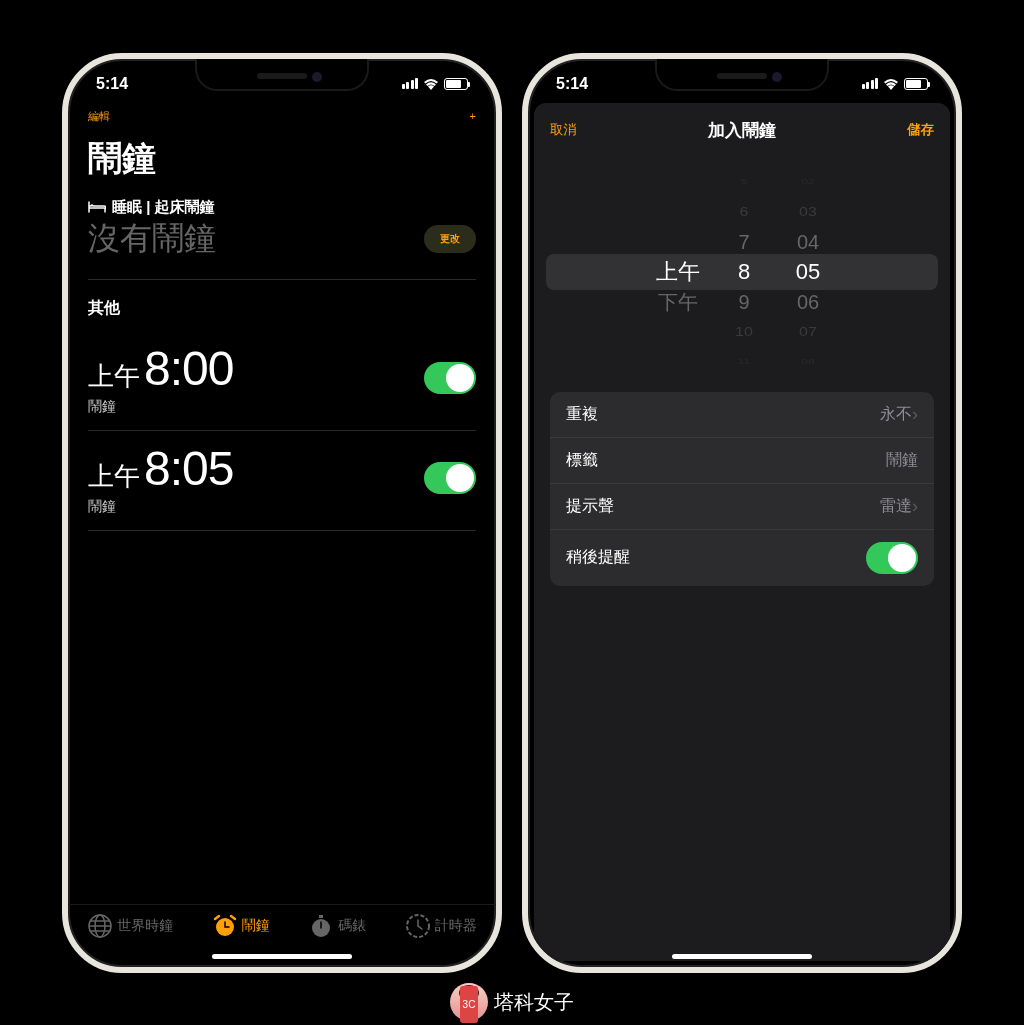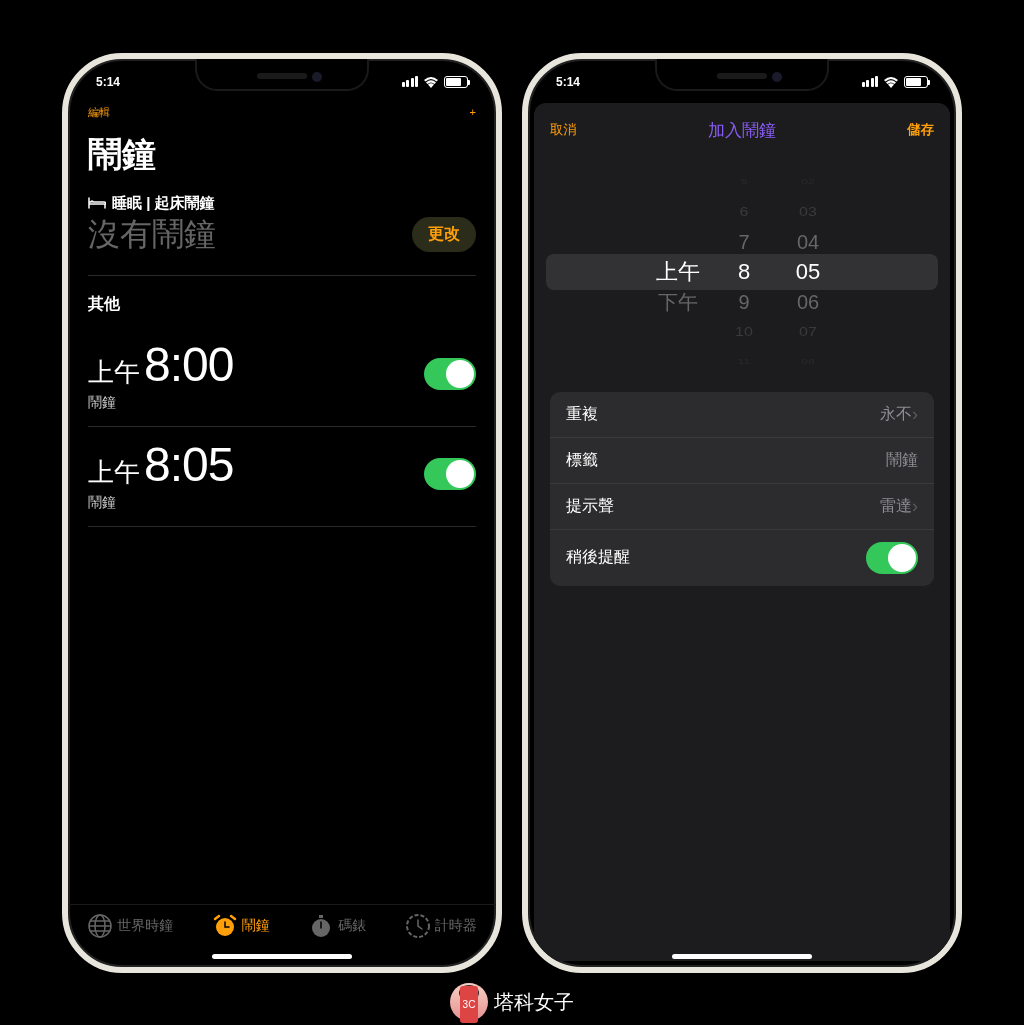--- a/index.html
+++ b/index.html
@@ -58,21 +58,21 @@
     position: absolute;
     inset: 0;
     display: flex;
     flex-direction: column;
     color: #fff;
   }
   .status-bar {
     display: flex;
     justify-content: space-between;
     padding: 16px 28px 0;
-    font-size: 12px;
+    font-size: 16px;
     font-weight: 600;
     z-index: 40;
   }
   .status-right { display: flex; gap: 5px; align-items: center; }
   .signal-bars { display: flex; gap: 1.5px; align-items: flex-end; }
   .signal-bars span { width: 3px; background: #fff; border-radius: 1px; }
   .signal-bars span:nth-child(1){height:5px} .signal-bars span:nth-child(2){height:7px}
   .signal-bars span:nth-child(3){height:9px} .signal-bars span:nth-child(4){height:11px}
   .wifi-icon { width: 16px; height: 12px; }
   .battery { width: 24px; height: 12px; border: 1px solid #fff; border-radius: 3px; position: relative; padding: 1px; }
@@ -83,21 +83,21 @@
   .navbar { display:flex; justify-content:space-between; align-items:center; padding: 8px 0; }
   .orange { color: #ff9f0a; }
   .navbar button { background:none; border:none; font-size:11px; }
   .plus-icon { font-size: 26px; font-weight: 300; }
   .big-title { font-size: 34px; font-weight: 700; margin: 4px 0 16px; }
 
   .section-header { display:flex; align-items:center; gap:6px; font-size:15px; font-weight:600; }
   .bed-icon { width:18px; height:12px; }
   .no-alarm-row { display:flex; justify-content:space-between; align-items:center; border-bottom:1px solid #2a2a2a; padding-bottom:18px; margin-bottom:18px; }
   .no-alarm { font-size: 32px; color: #666; font-weight:300; }
-  .change-btn { background:#2c2c1a; color:#ff9f0a; border:none; border-radius:30px; padding:7px 16px; font-size:16px; font-weight:600; }
+  .change-btn { background:#2c2c1a; color:#ff9f0a; border:none; border-radius:30px; padding:7px 16px; font-size:10px; font-weight:600; }
 
   .other-label { font-size:16px; font-weight:600; margin-bottom:12px; }
   .alarm-item { border-bottom:1px solid #2a2a2a; padding:10px 0 14px; display:flex; justify-content:space-between; align-items:center; }
   .alarm-time-block { display:flex; flex-direction:column; }
   .alarm-time { display:flex; align-items:baseline; gap:4px; }
   .ampm { font-size:26px; font-weight:300; }
   .hhmm { font-size:48px; font-weight:300; letter-spacing:-1px; }
   .alarm-label { font-size:14px; color:#ccc; margin-top:2px; }
 
   .toggle { width:52px; height:32px; background:#34c759; border-radius:16px; position:relative; }
@@ -105,21 +105,21 @@
 
   .tabbar { display:flex; justify-content:space-around; align-items:center; padding:8px 0 28px; border-top:1px solid #1a1a1a; }
   .tab { display:flex; flex-direction:row; align-items:center; gap:4px; color:#666; font-size:14px; }
   .tab.active { color:#ff9f0a; }
   .tab-icon { width:26px; height:26px; }
   .home-indicator { position:absolute; bottom:8px; left:50%; transform:translateX(-50%); width:140px; height:5px; background:#fff; border-radius:3px; }
 
   
   .modal-bg { position:absolute; inset:44px 6px 6px; background:#1c1c1e; border-radius:12px 12px 0 0; display:flex; flex-direction:column; }
   .backdrop-top { padding:16px 16px 0; display:flex; justify-content:space-between; align-items:center; font-size:17px; }
-  .modal-title { color:#8b5cf6; font-weight:400; }
+  .modal-title { color:#ffffff; font-weight:700; }
   
   .picker { position:relative; height:200px; margin:30px 0 20px; overflow:hidden; }
   .picker-selection { position:absolute; top:50%; left:12px; right:12px; height:36px; transform:translateY(-50%); background:#323235; border-radius:8px; }
   .picker-cols { position:absolute; inset:0; display:flex; justify-content:center; gap:24px; align-items:center; }
   .picker-col { display:flex; flex-direction:column; align-items:center; font-size:20px; line-height:30px; }
   .picker-col div { color:#4a4a4a; height:30px; }
   .picker-col .sel { color:#fff; font-weight:500; font-size:22px; }
   .picker-col .near { color:#666; }
   .picker-col .far { color:#3a3a3a; font-size:16px; transform:scaleY(0.8); }
   .picker-col .farther { color:#2a2a2a; font-size:12px; transform:scaleY(0.6); }

